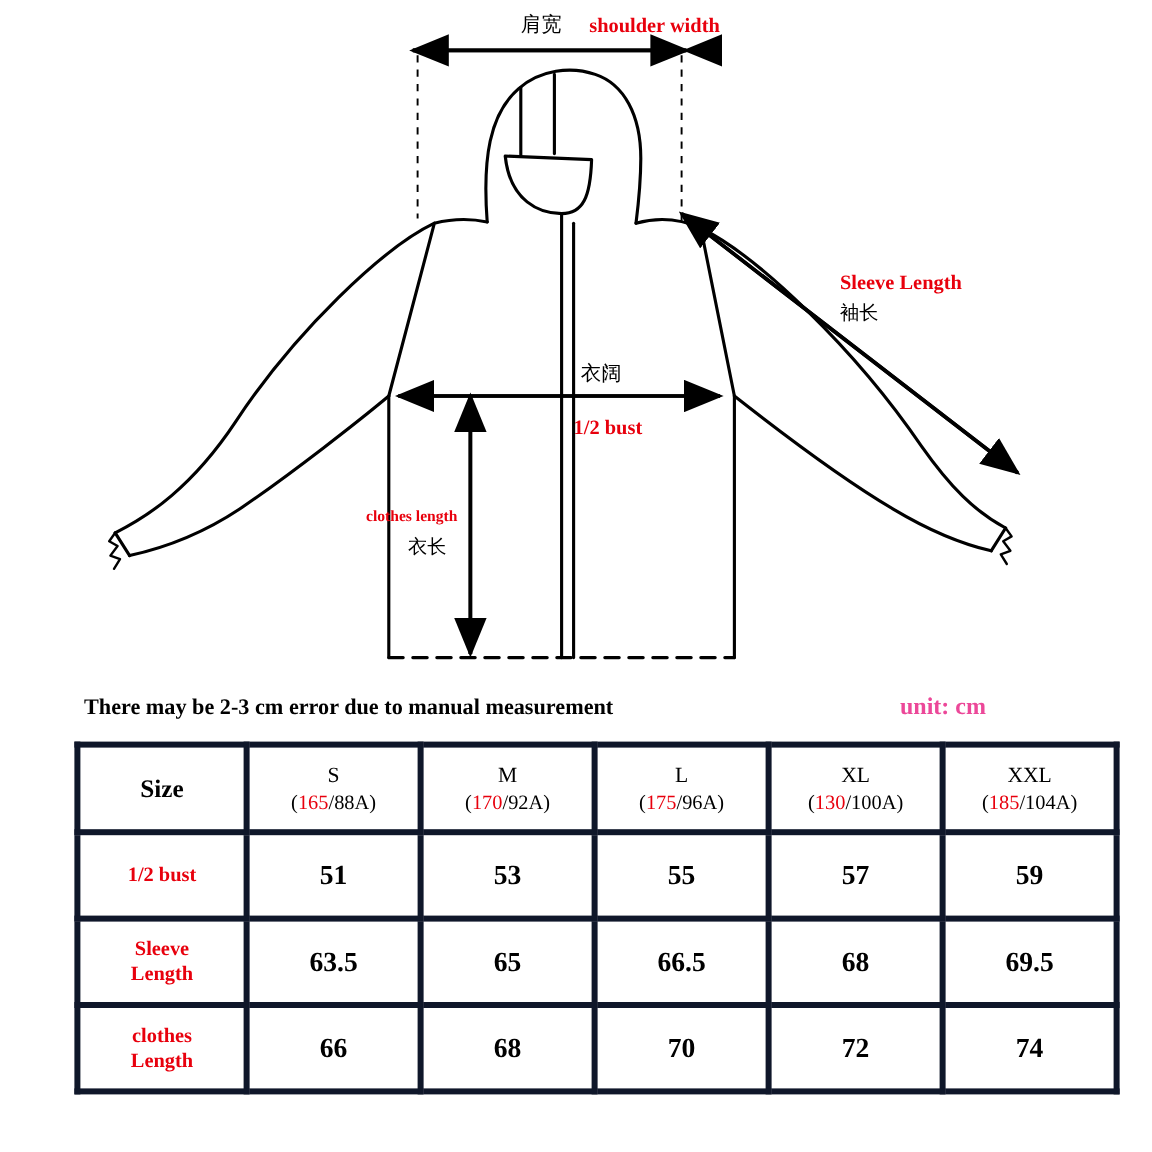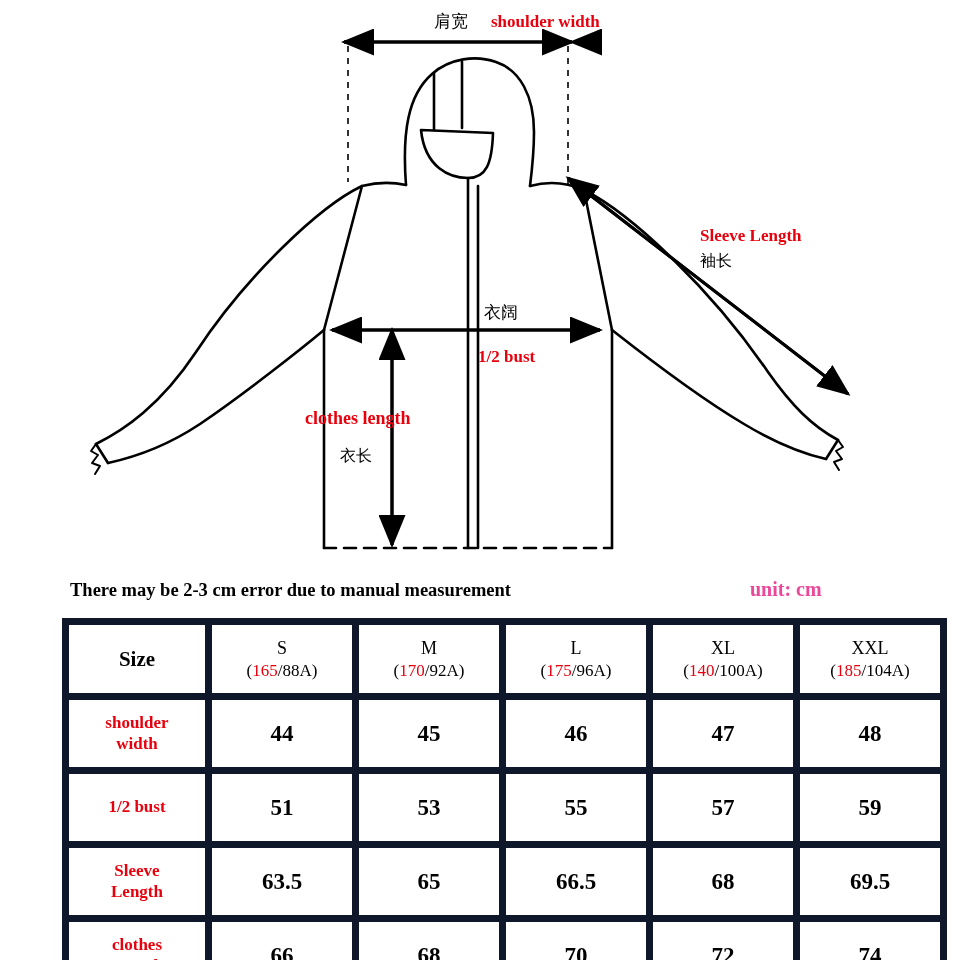--- a/index.html
+++ b/index.html
@@ -41,21 +41,21 @@
     font-family: "DejaVu Sans", sans-serif;
   }
 
   
   #cn-shoulder { left: 434px; top: 12px; font-size: 17px; }
   #en-shoulder { left: 491px; top: 13px; font-size: 17px; }
   #en-sleeve   { left: 700px; top: 227px; font-size: 17px; }
   #cn-sleeve   { left: 700px; top: 252px; font-size: 16px; text-align: center; }
   #cn-bust     { left: 484px; top: 303px; font-size: 17px; }
   #en-bust     { left: 478px; top: 348px; font-size: 17px; }
-  #en-length   { left: 305px; top: 409px; font-size: 18px; }
+  #en-length   { left: 305px; top: 423px; font-size: 13px; }
   #cn-length   { left: 340px; top: 447px; font-size: 16px; }
 
   
   .note-left {
     position: absolute;
     left: 70px;
     top: 580px;
     font-size: 18.5px;
     font-weight: bold;
     color: #000;
@@ -74,21 +74,21 @@
   
   table.size-table {
     position: absolute;
     left: 62px;
     top: 618px;
     width: 836px;
     border-collapse: collapse;
     table-layout: fixed;
   }
   table.size-table td {
-    border: 7px solid #0f172a;
+    border: 5px solid #0f172a;
     text-align: center;
     vertical-align: middle;
     padding: 0;
   }
   .col-head { width: 136px; }
   .col-size { width: 140px; }
 
   tr.head-row td { height: 68px; }
   tr.data-row td { height: 67px; }
 
@@ -225,38 +225,28 @@
         <td class="col-size">
           <span class="sz-letter">M</span>
           <span class="sz-spec"><span>(</span><span class="num">170</span><span>/92A)</span></span>
         </td>
         <td class="col-size">
           <span class="sz-letter">L</span>
           <span class="sz-spec"><span>(</span><span class="num">175</span><span>/96A)</span></span>
         </td>
         <td class="col-size">
           <span class="sz-letter">XL</span>
-          <span class="sz-spec"><span>(</span><span class="num">140</span><span>/100A)</span></span>
+          <span class="sz-spec"><span>(</span><span class="num">130</span><span>/100A)</span></span>
         </td>
         <td class="col-size">
           <span class="sz-letter">XXL</span>
           <span class="sz-spec"><span>(</span><span class="num">185</span><span>/104A)</span></span>
         </td>
       </tr>
 
-      <tr class="data-row">
-        <td>
-          <div class="row-head"><span>shoulder</span><br><span>width</span></div>
-        </td>
-        <td><span class="val">44</span></td>
-        <td><span class="val">45</span></td>
-        <td><span class="val">46</span></td>
-        <td><span class="val">47</span></td>
-        <td><span class="val">48</span></td>
-      </tr>
 
       <tr class="data-row">
         <td>
           <div class="row-head"><span>1/2 bust</span></div>
         </td>
         <td><span class="val">51</span></td>
         <td><span class="val">53</span></td>
         <td><span class="val">55</span></td>
         <td><span class="val">57</span></td>
         <td><span class="val">59</span></td>

